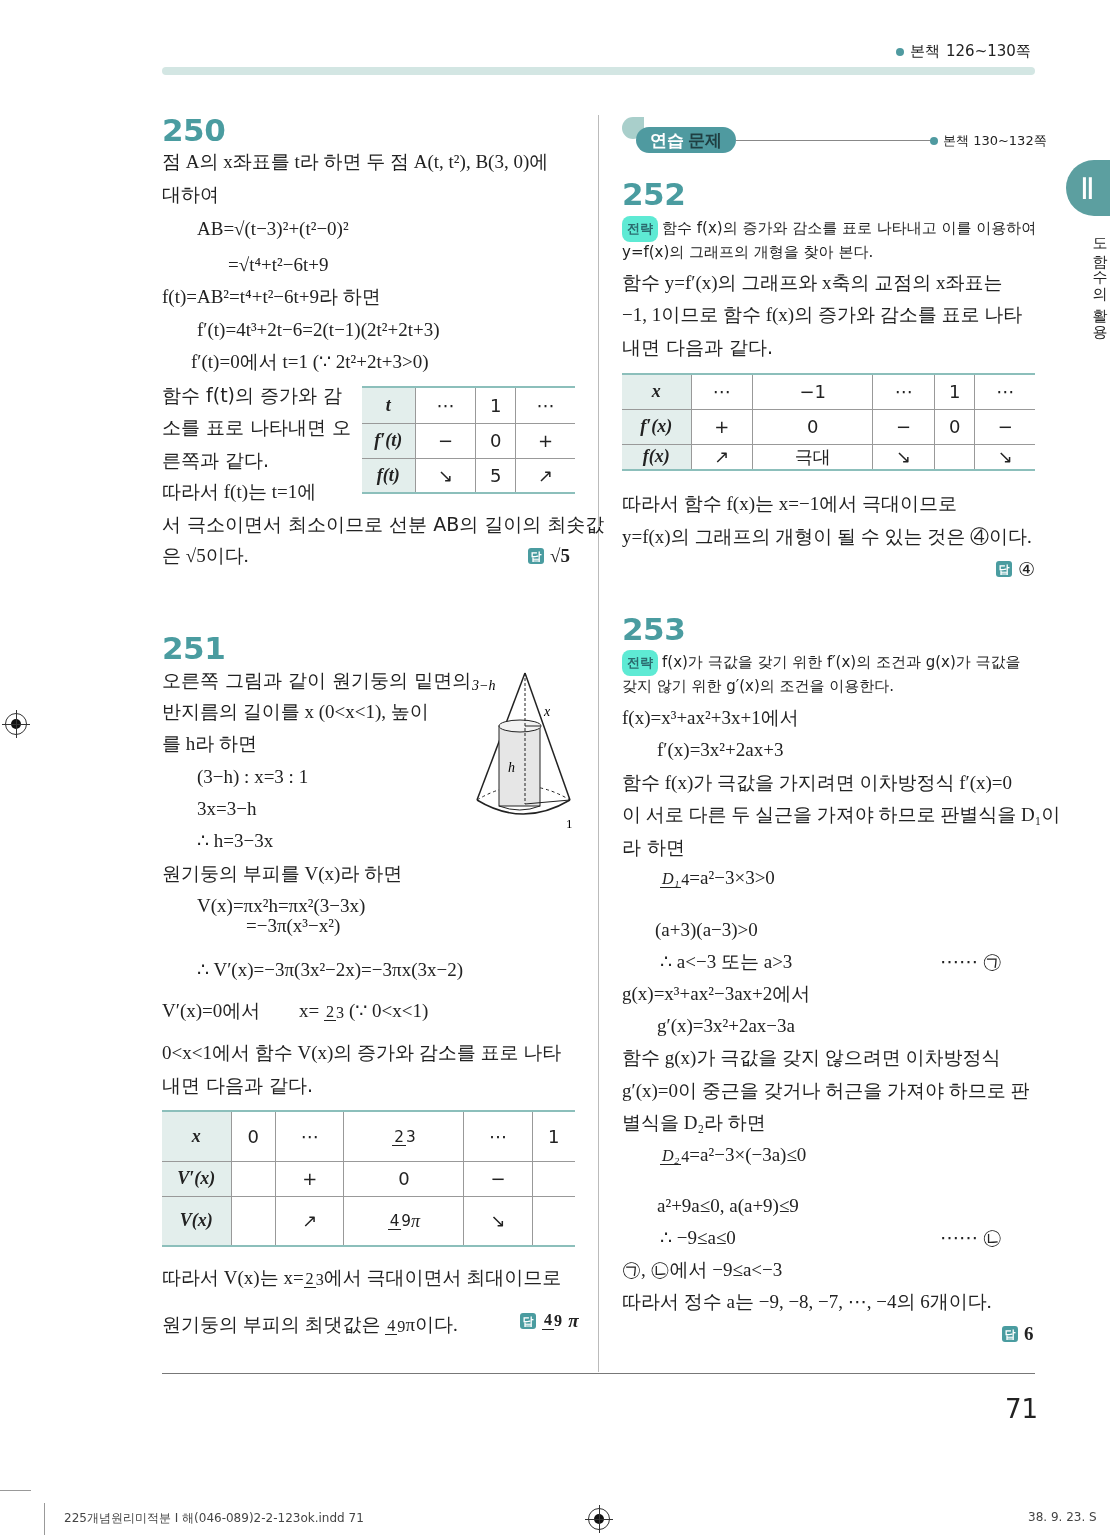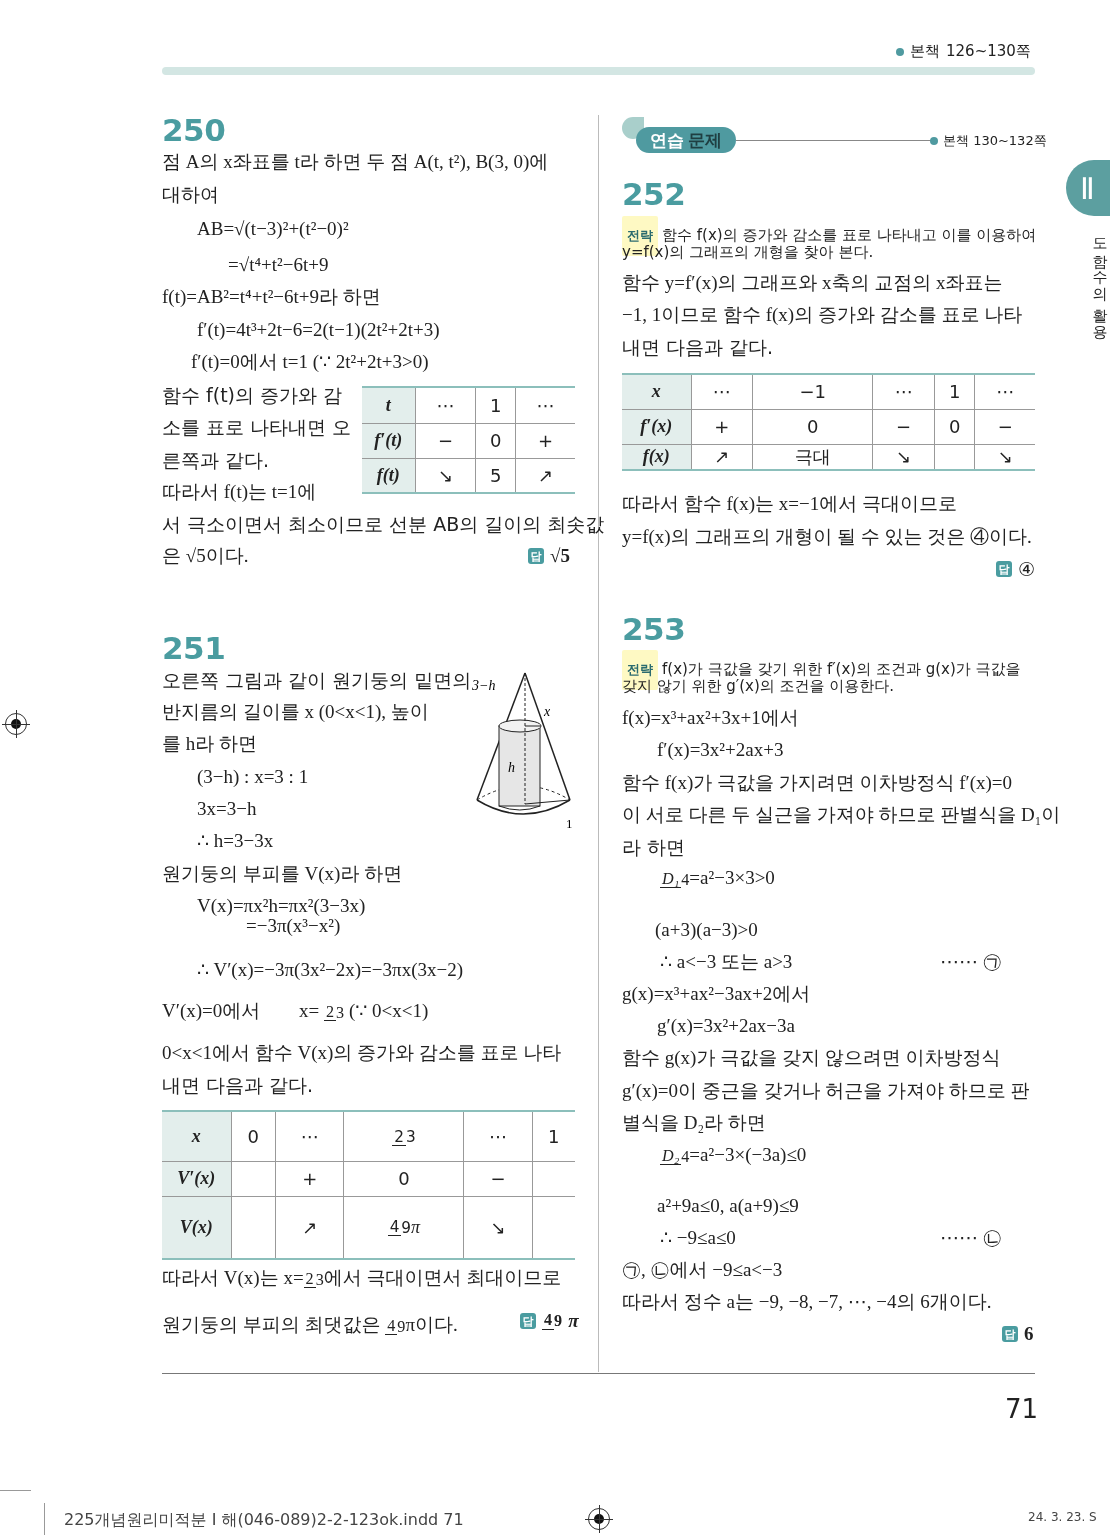--- a/index.html
+++ b/index.html
@@ -12,21 +12,21 @@
   .top-ref { position: absolute; left: 896px; top: 42px; font-size: 15px; color: #222; display: flex; align-items: center; gap: 6px; }
   .dot { width: 8px; height: 8px; border-radius: 50%; background: #4f9aa0; display: inline-block; }
   .top-bar { position: absolute; left: 162px; top: 67px; width: 873px; height: 8px; border-radius: 4px; background: #d3e6e3; }
 
   .col-divider { position: absolute; left: 598px; top: 115px; width: 1px; height: 1257px; background: #bbb; }
   .bottom-rule { position: absolute; left: 162px; top: 1373px; width: 873px; height: 1px; background: #777; }
 
   .num { position: absolute; font-weight: bold; font-size: 31px; color: #4a9ca0; letter-spacing: -0.5px; }
   .line { position: absolute; font-size: 19px; line-height: 24px; white-space: nowrap; color: #222; }
   .small { font-size: 15px; }
-  .tag { display: inline-block; background: #fef9c3; color: #2b6b6f; font-weight: bold; font-size: 13px; border-radius: 2px; padding: 11px 5px; line-height: 18px; margin-right: 4px; }
+  .tag { display: inline-block; background: #5eead4; color: #2b6b6f; font-weight: bold; font-size: 13px; border-radius: 8px; padding: 4px 5px; line-height: 18px; margin-right: 4px; }
 
   .ans { position: absolute; display: flex; align-items: center; gap: 6px; font-size: 19px; font-weight: bold; }
   .ans-badge { width: 16px; height: 16px; background: #4a9ca0; color: #fff; font-size: 11px; border-radius: 3px; display: inline-flex; align-items: center; justify-content: center; font-weight: bold; }
 
   table.vt { position: absolute; border-collapse: collapse; font-size: 18px; }
   table.vt td { border: 1px solid #999; text-align: center; vertical-align: middle; }
   table.vt tr:first-child td { border-top: 2px solid #8cbfbb; }
   table.vt tr:last-child td { border-bottom: 2px solid #8cbfbb; }
   table.vt td.h { background: #e3eeec; font-weight: bold; font-style: italic; font-family: "Liberation Serif", serif; border-left: none; }
   table.vt td:last-child { border-right: none; }
@@ -37,21 +37,21 @@
   .practice-tag { position: absolute; left: 636px; top: 127px; width: 100px; height: 26px; background: #4f9aa0; border-radius: 13px; color: #fff; font-weight: bold; font-size: 17px; display: flex; align-items: center; justify-content: center; }
   .practice-tag .dark { color: #1f3f42; margin-left: 4px; }
   .leaf { position: absolute; left: 622px; top: 117px; width: 22px; height: 22px; border-radius: 50% 0 50% 50%; background: #a9cfcb; }
   .practice-line { position: absolute; left: 736px; top: 140px; width: 196px; height: 1px; background: #888; }
   .practice-ref { position: absolute; left: 930px; top: 132px; font-size: 13px; display: flex; align-items: center; gap: 5px; }
 
   .side-tab { position: absolute; left: 1066px; top: 160px; width: 60px; height: 56px; background: #5c9fa0; border-radius: 28px 0 0 28px; color: #fff; font-family: "Liberation Serif", serif; font-size: 30px; display: flex; align-items: center; padding-left: 14px; }
   .side-text { position: absolute; left: 1090px; top: 228px; writing-mode: vertical-rl; font-size: 15px; color: #222; letter-spacing: 1px; }
 
   .page-num { position: absolute; left: 1005px; top: 1394px; font-size: 26px; color: #222; }
-  .footer-file { position: absolute; left: 64px; top: 1510px; font-size: 16px; color: #444; }
+  .footer-file { position: absolute; left: 64px; top: 1510px; font-size: 12px; color: #444; }
   .footer-date { position: absolute; left: 1028px; top: 1510px; font-size: 12px; color: #444; }
   .footer-tick { position: absolute; left: 0; top: 1490px; width: 31px; height: 1px; background: #999; }
   .footer-vtick { position: absolute; left: 44px; top: 1503px; width: 1px; height: 32px; background: #999; }
   .reg { position: absolute; width: 22px; height: 22px; border-radius: 50%; border: 1px solid #333; }
   .reg::before { content: ""; position: absolute; left: 5px; top: 5px; width: 10px; height: 10px; border-radius: 50%; background: #111; }
   .reg::after { content: ""; position: absolute; left: -4px; top: 10px; width: 28px; height: 1px; background: #333; }
   .reg .v { position: absolute; left: 10px; top: -4px; width: 1px; height: 28px; background: #333; }
 </style>
 </head>
 <body>
@@ -167,21 +167,21 @@
     <td>1</td>
   </tr>
   <tr style="height:35px;">
     <td class="h">V′(x)</td>
     <td></td>
     <td>+</td>
     <td>0</td>
     <td>−</td>
     <td></td>
   </tr>
-  <tr style="height:63px;">
+  <tr style="height:50px;">
     <td class="h">V(x)</td>
     <td></td>
     <td>↗</td>
     <td><span class="frac">
             <span class="n">4</span>
             <span>9</span>
           </span><span class="ital">π</span></td>
     <td>↘</td>
     <td></td>
   </tr>
@@ -304,19 +304,19 @@
 <div class="ans serif" style="left:1002px; top:1323px;">
   <span class="ans-badge">답</span>
   <span>6</span>
 </div>
 
 <div class="bottom-rule"></div>
 <div class="page-num">71</div>
 <div class="footer-tick"></div>
 <div class="footer-vtick"></div>
 <div class="footer-file">225개념원리미적분 I 해(046-089)2-2-123ok.indd   71</div>
-<div class="footer-date">24. 3. 23.   S</div>
+<div class="footer-date">38. 9. 23.   S</div>
 <div class="reg" style="left:5px; top:713px;">
     <span class="v"></span>
   </div>
 <div class="reg" style="left:588px; top:1508px;">
     <span class="v"></span>
   </div>
 
 </body></html>

